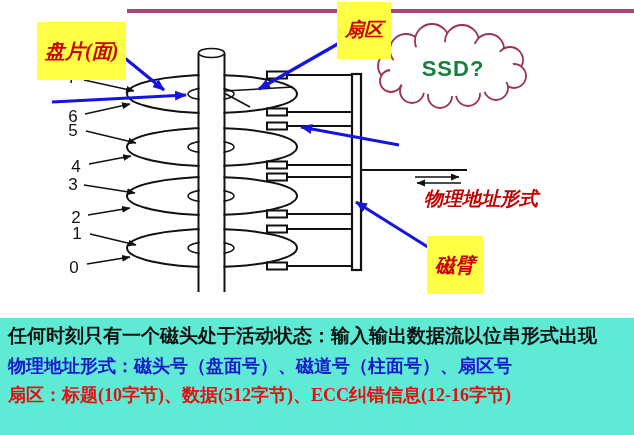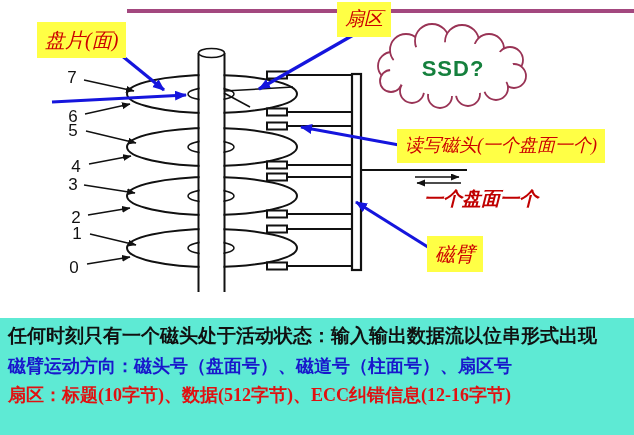--- a/index.html
+++ b/index.html
@@ -4,22 +4,22 @@
 <style>
   html,body{margin:0;padding:0;background:#fff;}
   #slide{
     position:relative;width:634px;height:435px;background:#ffffff;
     font-family:"Liberation Sans",sans-serif;overflow:hidden;
   }
   #divider{position:absolute;left:127px;top:9px;width:507px;height:4px;background:#a3487f;}
   #diagram-svg{position:absolute;left:0;top:0;width:634px;height:302px;}
   .ylabel{
     position:absolute;background:#ffff45;color:#cc0000;
-    font-family:"Liberation Serif",serif;font-style:italic;font-weight:normal;
-    font-size:20px;line-height:1.1;padding:7px 8px;white-space:nowrap;
+    font-family:"Liberation Serif",serif;font-style:italic;font-weight:bold;
+    font-size:20px;line-height:1.1;padding:18px 8px;white-space:nowrap;
   }
   #sector-label{left:337px;top:2px;font-size:19px;}
   #platter-label{left:37px;top:22px;}
   #track-label{left:0px;top:88px;}
   #rwhead-label{left:397px;top:129px;font-size:18px;}
   #arm-label{left:427px;top:236px;}
   #arm-direction-label{
     position:absolute;left:424px;top:186px;color:#c00000;background:transparent;
     font-family:"Liberation Serif",serif;font-style:italic;font-weight:bold;
     font-size:19px;white-space:nowrap;
@@ -152,26 +152,25 @@
     </g>
 
     <g stroke="#111" stroke-width="1.5" marker-end="url(#mblack)">
       <line x1="415" y1="177" x2="459" y2="177"></line>
       <line x1="461" y1="183" x2="417" y2="183"></line>
     </g>
   </svg>
 
   <div class="ylabel" id="sector-label">扇区</div>
   <div class="ylabel" id="platter-label">盘片(面)</div>
-  <div class="ylabel" id="rwhead-label">读写磁头(一个盘面一个)</div>
   <div class="ylabel" id="arm-label">磁臂</div>
 
-  <div id="arm-direction-label">一个盘面一个</div>
+  <div id="arm-direction-label">物理地址形式</div>
 
   <div id="ssd-text">SSD?</div>
 
   <div id="notes">
     <p class="note-black">任何时刻只有一个磁头处于活动状态：输入输出数据流以位串形式出现</p>
-    <p class="note-blue">磁臂运动方向：磁头号（盘面号）、磁道号（柱面号）、扇区号</p>
+    <p class="note-blue">物理地址形式：磁头号（盘面号）、磁道号（柱面号）、扇区号</p>
     <p class="note-red">扇区：标题(10字节)、数据(512字节)、ECC纠错信息(12-16字节)</p>
   </div>
 
 </div>
 
 </body></html>

